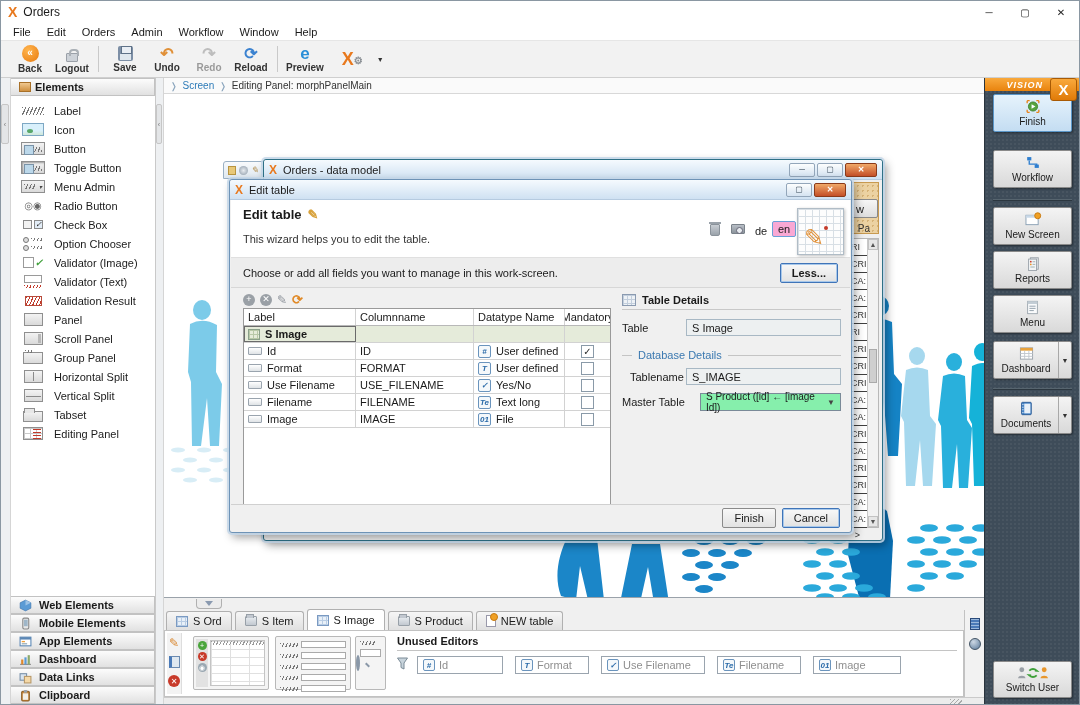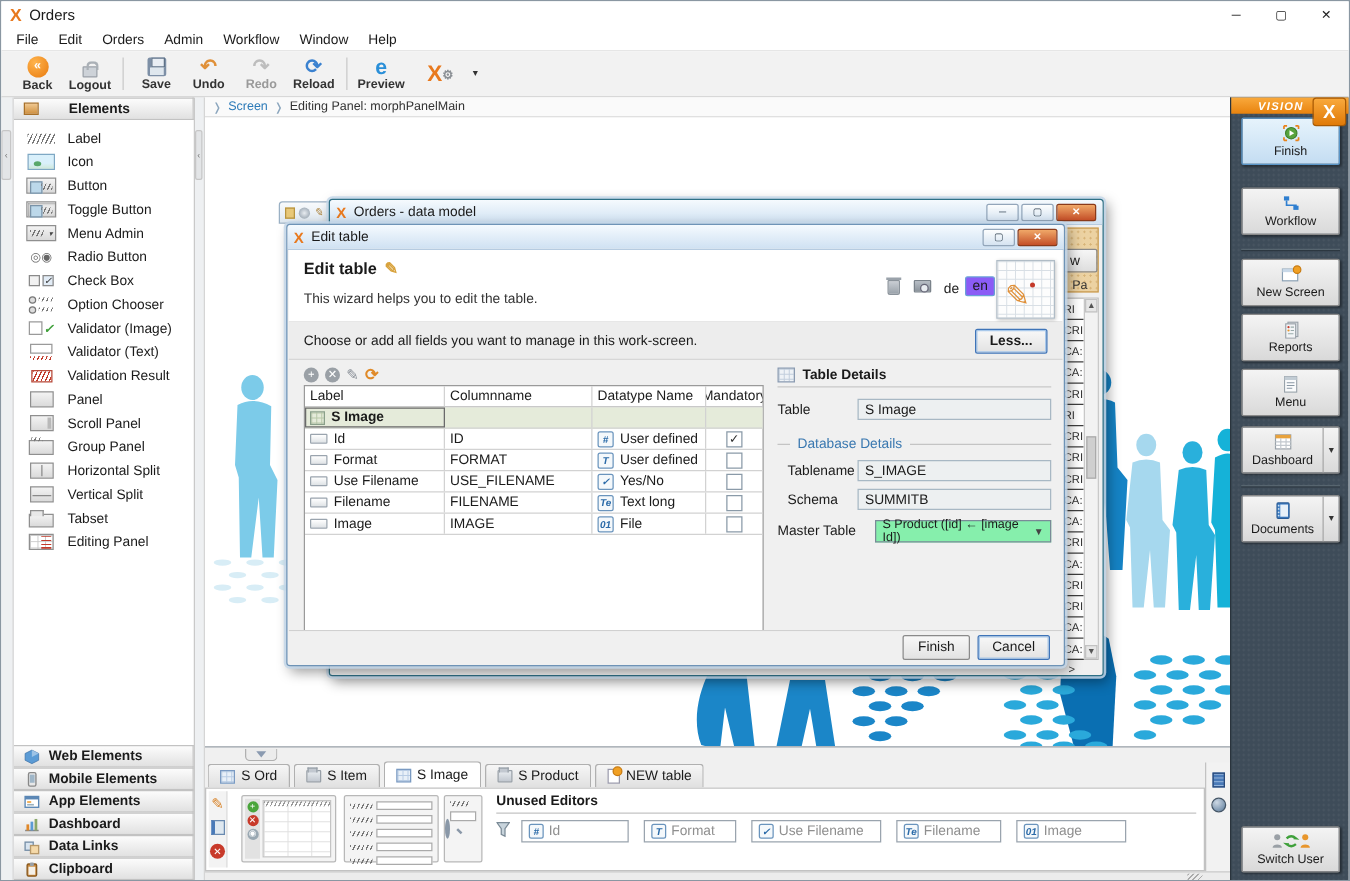--- a/index.html
+++ b/index.html
@@ -30,21 +30,21 @@
 .ic-preview{color:#2a8fd8;font-size:17px;font-weight:bold;line-height:15px}
 .ic-xgear{position:relative;color:#e8791e;font-weight:bold;font-size:18px;line-height:16px;width:26px;text-align:center}
 .ic-xgear::after{content:"⚙";position:absolute;right:-2px;bottom:-2px;font-size:10px;color:#8a8f94}
 .ddarrow{align-self:center;font-size:7px;color:#333;margin:0 8px}
 
 .main{position:absolute;top:77px;left:0;right:0;bottom:0;display:flex}
 .rail{width:10px;background:#eef0f2;border-right:1px solid #d5d5d5;position:relative}
 .rail2{width:8px;background:#eef0f2;border-right:1px solid #d5d5d5;position:relative}
 .grip{position:absolute;top:26px;left:0;right:1px;height:40px;background:#e3e5e7;border:1px solid #c6c6c6;border-radius:2px;font-size:7px;color:#777;display:flex;align-items:center;justify-content:center}
 .palette{width:145px;display:flex;flex-direction:column;background:#fff;border-right:1px solid #c9c9c9}
-.acc-header{height:18px;flex:none;background:linear-gradient(#fcfcfc,#e1e1e1);border:1px solid #c2c2c2;border-left:none;display:flex;align-items:center;padding-left:8px;gap:24px;font-weight:bold}
+.acc-header{height:18px;flex:none;background:linear-gradient(#fcfcfc,#e1e1e1);border:1px solid #c2c2c2;border-left:none;display:flex;align-items:center;padding-left:8px;gap:4px;font-weight:bold}
 .p-items{flex:1;overflow:hidden;padding-top:5px}
 .pitem{height:19px;display:flex;align-items:center;padding-left:8px}
 .pitem .pi{width:28px;flex:none;display:flex;align-items:center;justify-content:center;margin-right:7px}
 
 .hatch{background:repeating-linear-gradient(115deg,#777 0 1px,transparent 1px 3.2px)}
 .hatchred{background:repeating-linear-gradient(115deg,#c23a2a 0 1px,transparent 1px 3px)}
 .box{border:1px solid #8f8f8f;background:linear-gradient(#f3f3f3,#dadada)}
 .pi-img{width:22px;height:13px;border:1px solid #7ea8c4;background:linear-gradient(#d9f0fb 60%,#cfe8d8);position:relative}
 .pi-img::after{content:"";position:absolute;left:4px;bottom:2px;width:6px;height:4px;background:#59a86a;border-radius:50%}
 .pi-btnbase{width:24px;height:13px;position:relative}
@@ -109,21 +109,21 @@
 .dlg-head{position:absolute;left:1px;right:1px;top:20px;height:58px;background:#fff;border-bottom:1px solid #e0e0e0}
 .dlg-heading{position:absolute;left:12px;top:7px;font-size:13px;font-weight:bold}
 .wand{color:#d8a23c;font-size:13px;margin-left:6px}
 .dlg-sub{position:absolute;left:12px;top:33px;color:#333}
 .hd-ico{position:absolute;top:24px}
 .trash{left:479px;width:10px;height:12px;background:linear-gradient(#c9ced4,#9aa2aa);border:1px solid #8a929a;border-radius:1px 1px 2px 2px;position:absolute}
 .trash::before{content:"";position:absolute;left:-2px;top:-3px;width:12px;height:2px;background:#9aa2aa}
 .camera{left:500px;width:14px;height:10px;background:linear-gradient(#b8bec6,#8c949c);border:1px solid #7a828a;border-radius:1px;position:absolute}
 .camera::after{content:"";position:absolute;left:4px;top:2px;width:5px;height:5px;border-radius:50%;background:#e8ecf0;border:1px solid #667}
 .lang-de{position:absolute;left:524px;top:25px;color:#222}
-.lang-en{position:absolute;left:541px;top:21px;border:1px solid #6aa0d8;background:#8b5cf6;padding:1px 5px;border-radius:2px}
+.lang-en{position:absolute;left:541px;top:21px;border:1px solid #6aa0d8;background:#f9a8d4;padding:1px 5px;border-radius:2px}
 .grid-big{position:absolute;left:566px;top:8px;width:47px;height:47px;background:#fdfdfd;border:1px solid #b0bcc6;background-image:linear-gradient(#d8dfe5 1px,transparent 1px),linear-gradient(90deg,#d8dfe5 1px,transparent 1px);background-size:7px 7px;box-shadow:1px 1px 3px rgba(0,0,0,.25)}
 .grid-big::after{content:"✎";position:absolute;left:6px;bottom:2px;font-size:24px;color:#e09038}
 .grid-big::before{content:"";position:absolute;left:26px;top:17px;width:4px;height:4px;border-radius:50%;background:#c43a2a}
 .dlg-strip{position:absolute;left:1px;right:1px;top:78px;height:30px;background:#ededed;border-bottom:1px solid #d7d7d7;display:flex;align-items:center;padding:0 12px}
 .btn{height:20px;padding:0 11px;background:linear-gradient(#f8f8f8,#e2e2e2);border:1px solid #8a8a8a;border-radius:2px;font-size:11px;font-family:inherit;display:inline-flex;align-items:center;justify-content:center;color:#1a1a1a}
 .btn.default{border-color:#3f74b8;box-shadow:0 0 0 1px #a8c8ea inset}
 .less{margin-left:auto;font-weight:bold}
 .tl-icons{position:absolute;left:13px;top:112px;display:flex;align-items:center;gap:5px}
 .cir{width:12px;height:12px;border-radius:50%;background:#9aa0a6;color:#fff;font-size:9px;display:flex;align-items:center;justify-content:center;line-height:1}
 .pencil-g{color:#8a9098;font-size:12px}
@@ -723,24 +723,20 @@
               <span class="dlbl">Table</span>
               <span class="dfield">S Image</span>
             </div>
             <div class="dbsep">
                 <span>Database Details</span>
               </div>
             <div class="drow" style="margin-top:7px">
               <span class="dlbl ind">Tablename</span>
               <span class="dfield">S_IMAGE</span>
             </div>
-            <div class="drow" style="margin-top:6px">
-              <span class="dlbl ind">Schema</span>
-              <span class="dfield">SUMMITB</span>
-            </div>
             <div class="drow" style="margin-top:8px">
               <span class="dlbl" style="width:78px">Master Table</span>
               <span class="dsel">
                   <span style="font-size:10px">S Product ([id] ← [image Id])</span>
                   <span class="car">▼</span>
                 </span>
             </div>
           </div>
 
           <div class="dlg-foot">

